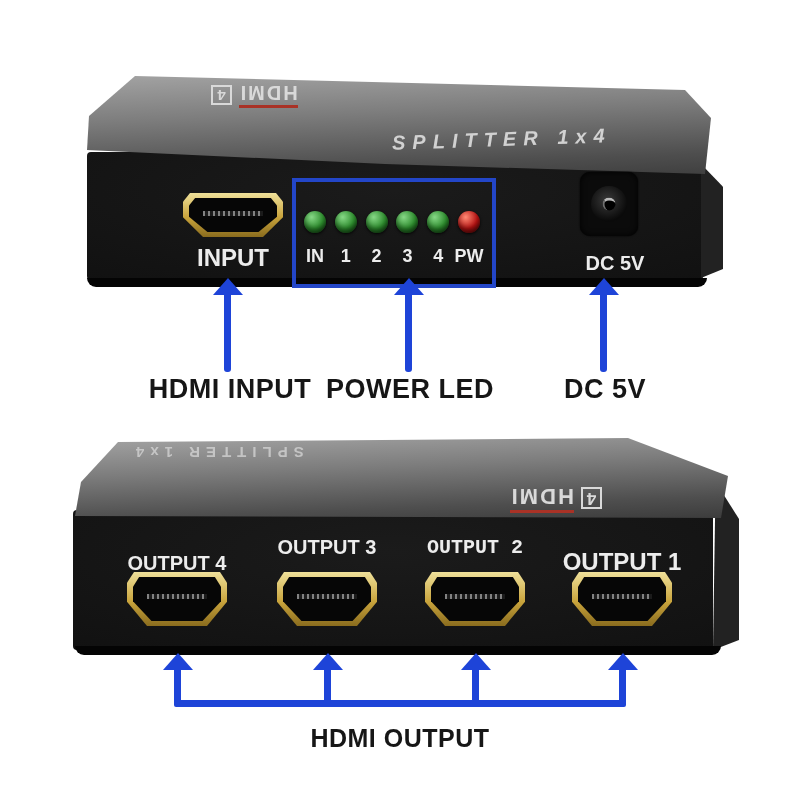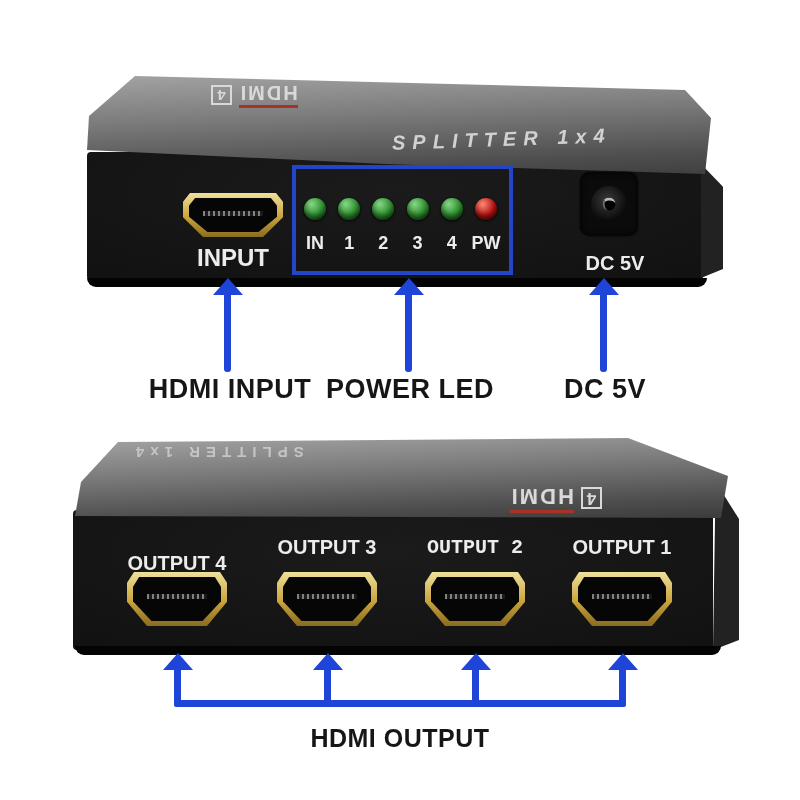--- a/index.html
+++ b/index.html
@@ -102,21 +102,21 @@
 
     <div class="lip" style="left:2px;top:206px;width:620px;height:9px;"></div>
 
     <div class="hdmi" style="left:98px;top:121px;width:100px;height:44px;">
       <div class="shell"></div>
       <div class="cavity"></div>
       <div class="pins"></div>
     </div>
     <div class="port-label" style="left:88px;top:172px;width:120px;font-size:24px;">INPUT</div>
 
-    <div class="led-panel" style="left:207px;top:93px;width:221px;height:110px;">
+    <div class="led-panel" style="left:207px;top:106px;width:204px;height:110px;">
       <div class="ledcol">
         <div class="led"></div>
         <div class="ledlabel">IN</div>
       </div>
       <div class="ledcol">
         <div class="led"></div>
         <div class="ledlabel">1</div>
       </div>
       <div class="ledcol">
         <div class="led"></div>
@@ -166,21 +166,21 @@
         <span class="badge" style="font-size:17px;">4</span>
         <span class="brand">HDMI</span>
       </div>
     </div>
 
     <div class="lip" style="left:2px;top:210px;width:646px;height:9px;"></div>
 
     <div class="port-label" style="left:34px;top:116px;width:140px;font-size:20px;">OUTPUT 4</div>
     <div class="port-label" style="left:184px;top:100px;width:140px;font-size:20px;">OUTPUT 3</div>
     <div class="port-label" style="left:332px;top:100px;width:140px;font-size:20px;font-family:Liberation Mono, monospace;">OUTPUT 2</div>
-    <div class="port-label" style="left:479px;top:100px;width:140px;font-size:20px;">OUTPUT 1</div>
+    <div class="port-label" style="left:479px;top:112px;width:140px;font-size:24px;">OUTPUT 1</div>
 
     <div class="hdmi" style="left:54px;top:136px;width:100px;height:54px;">
       <div class="shell"></div>
       <div class="cavity"></div>
       <div class="pins"></div>
     </div>
     <div class="hdmi" style="left:204px;top:136px;width:100px;height:54px;">
       <div class="shell"></div>
       <div class="cavity"></div>
       <div class="pins"></div>

